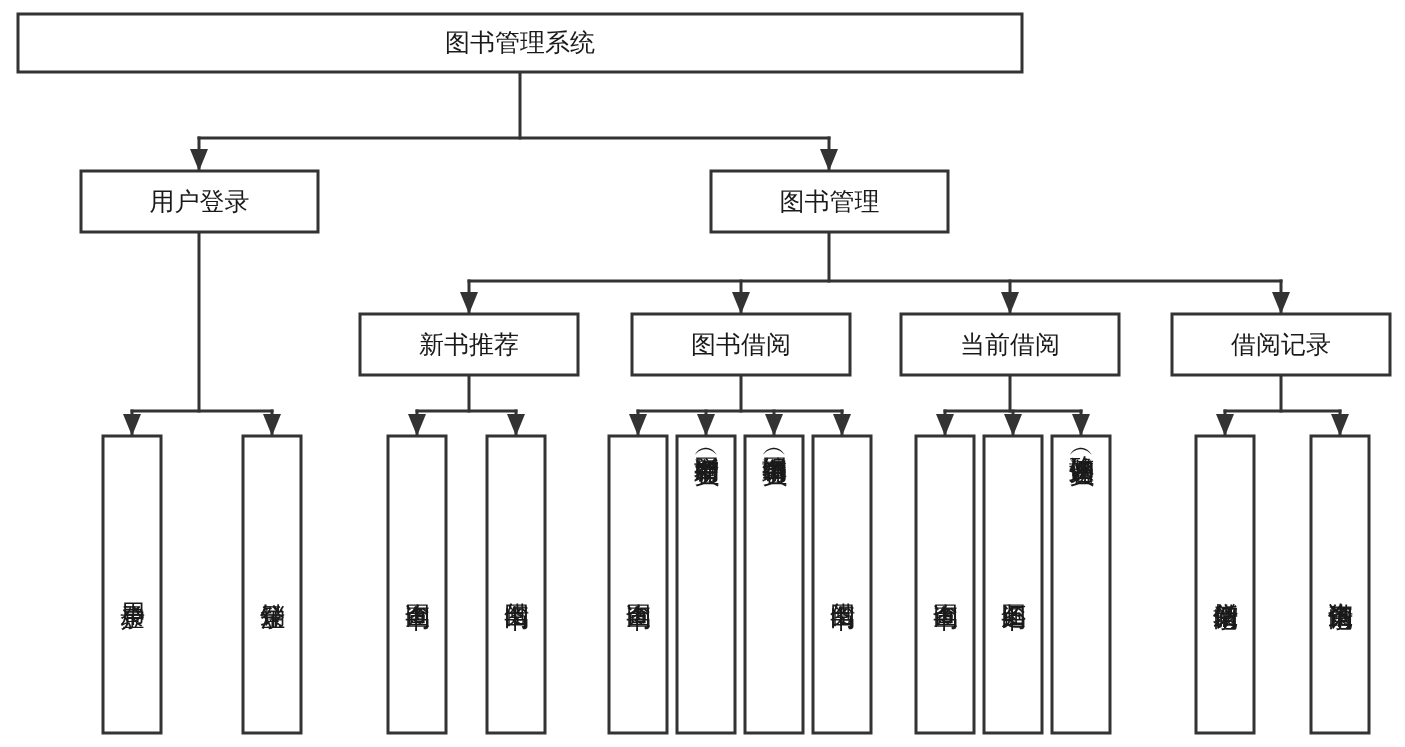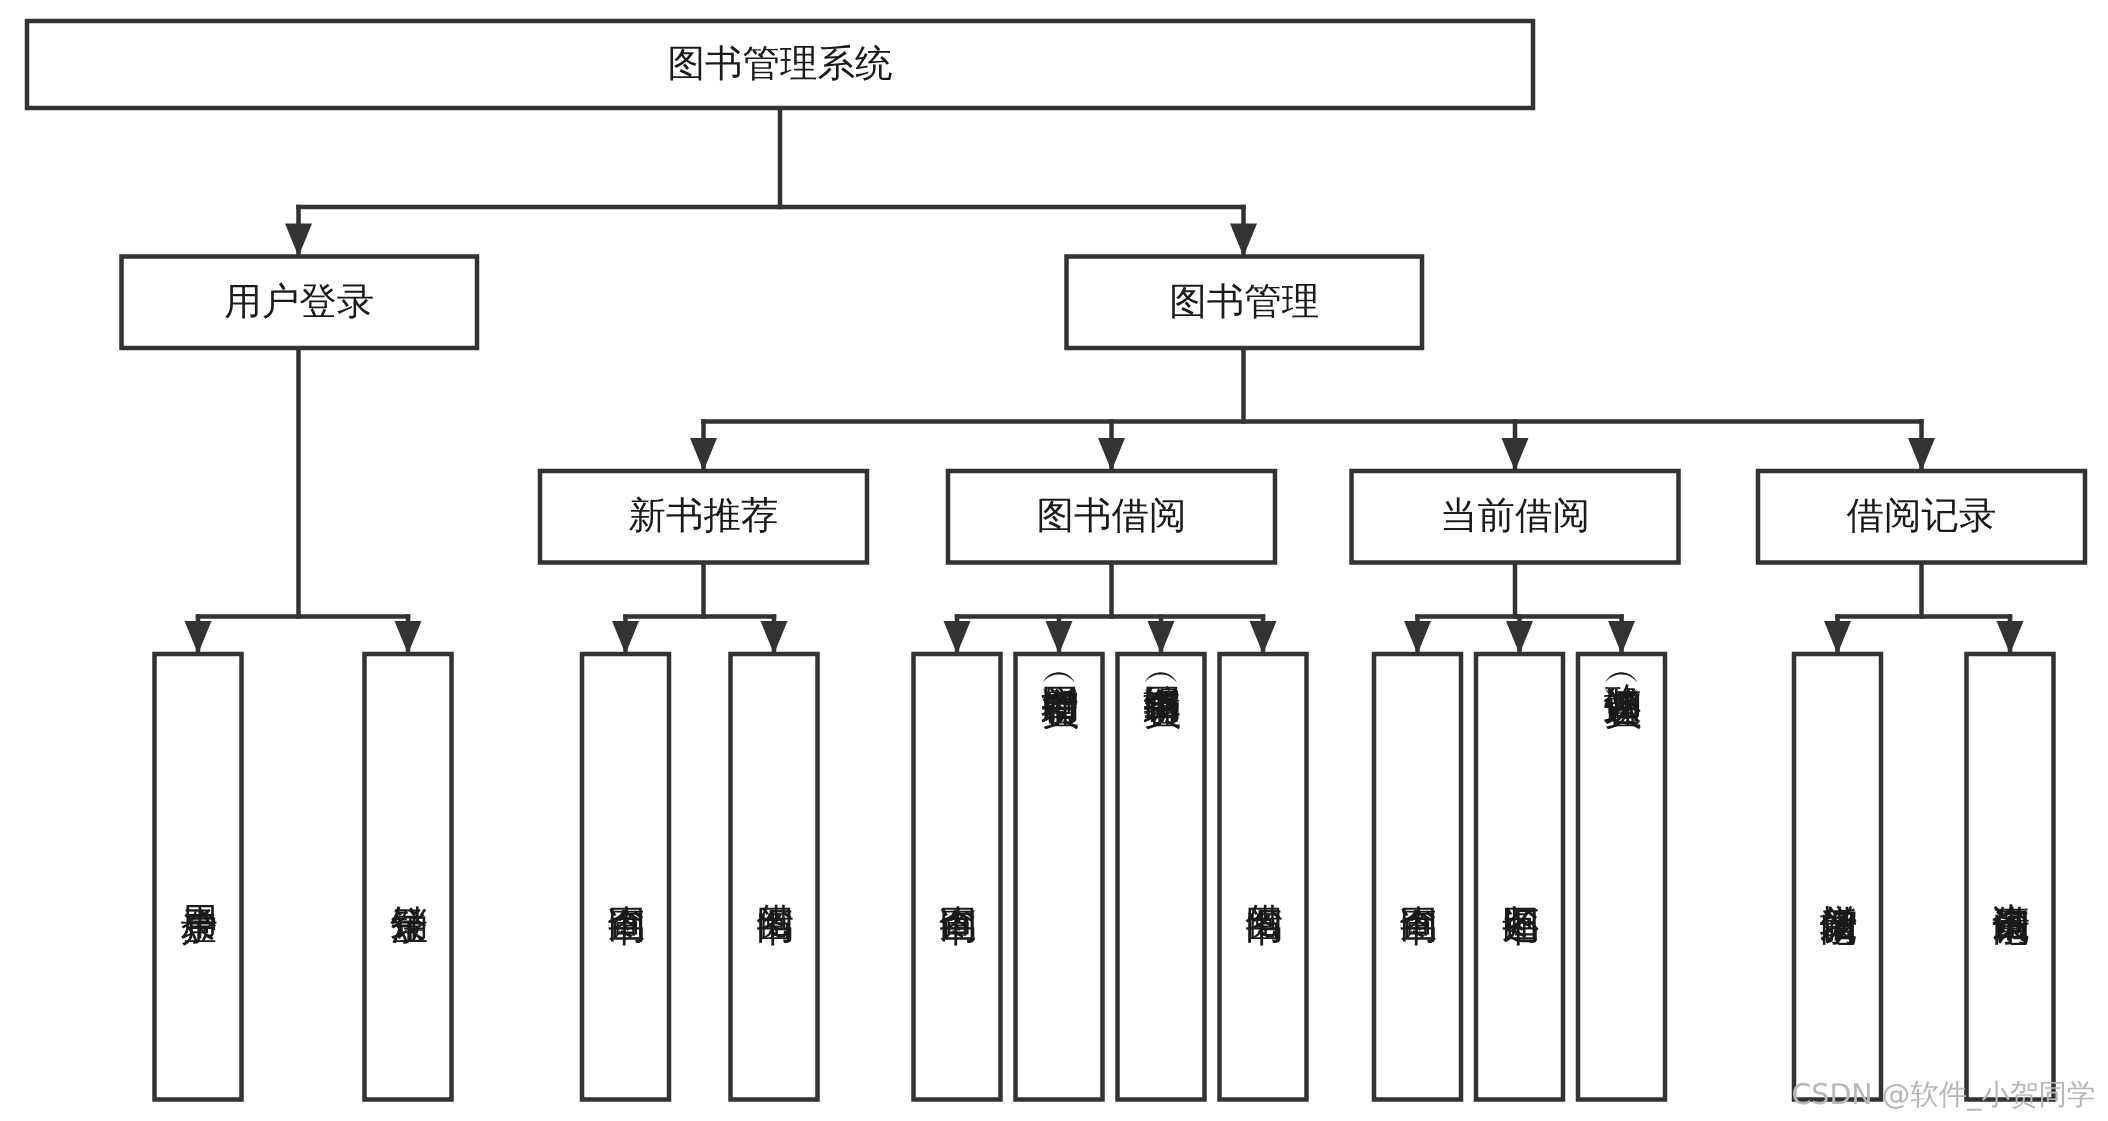--- a/index.html
+++ b/index.html
@@ -207,14 +207,13 @@
       <div class="vlabel-wrap" style="left: 1052px; top: 436px; width: 58px; height: 297px;">
         <div class="vlabel top-align">确认归还（管理员）</div>
       </div>
       <div class="vlabel-wrap" style="left: 1196px; top: 436px; width: 58px; height: 297px;">
         <div class="vlabel">新增借阅记录</div>
       </div>
       <div class="vlabel-wrap" style="left: 1311px; top: 436px; width: 58px; height: 297px;">
         <div class="vlabel">查询借阅记录</div>
       </div>
     </div>
-  <div class="watermark">CSDN @软件_小贺同学</div>
 </div>
 
 </body></html>

